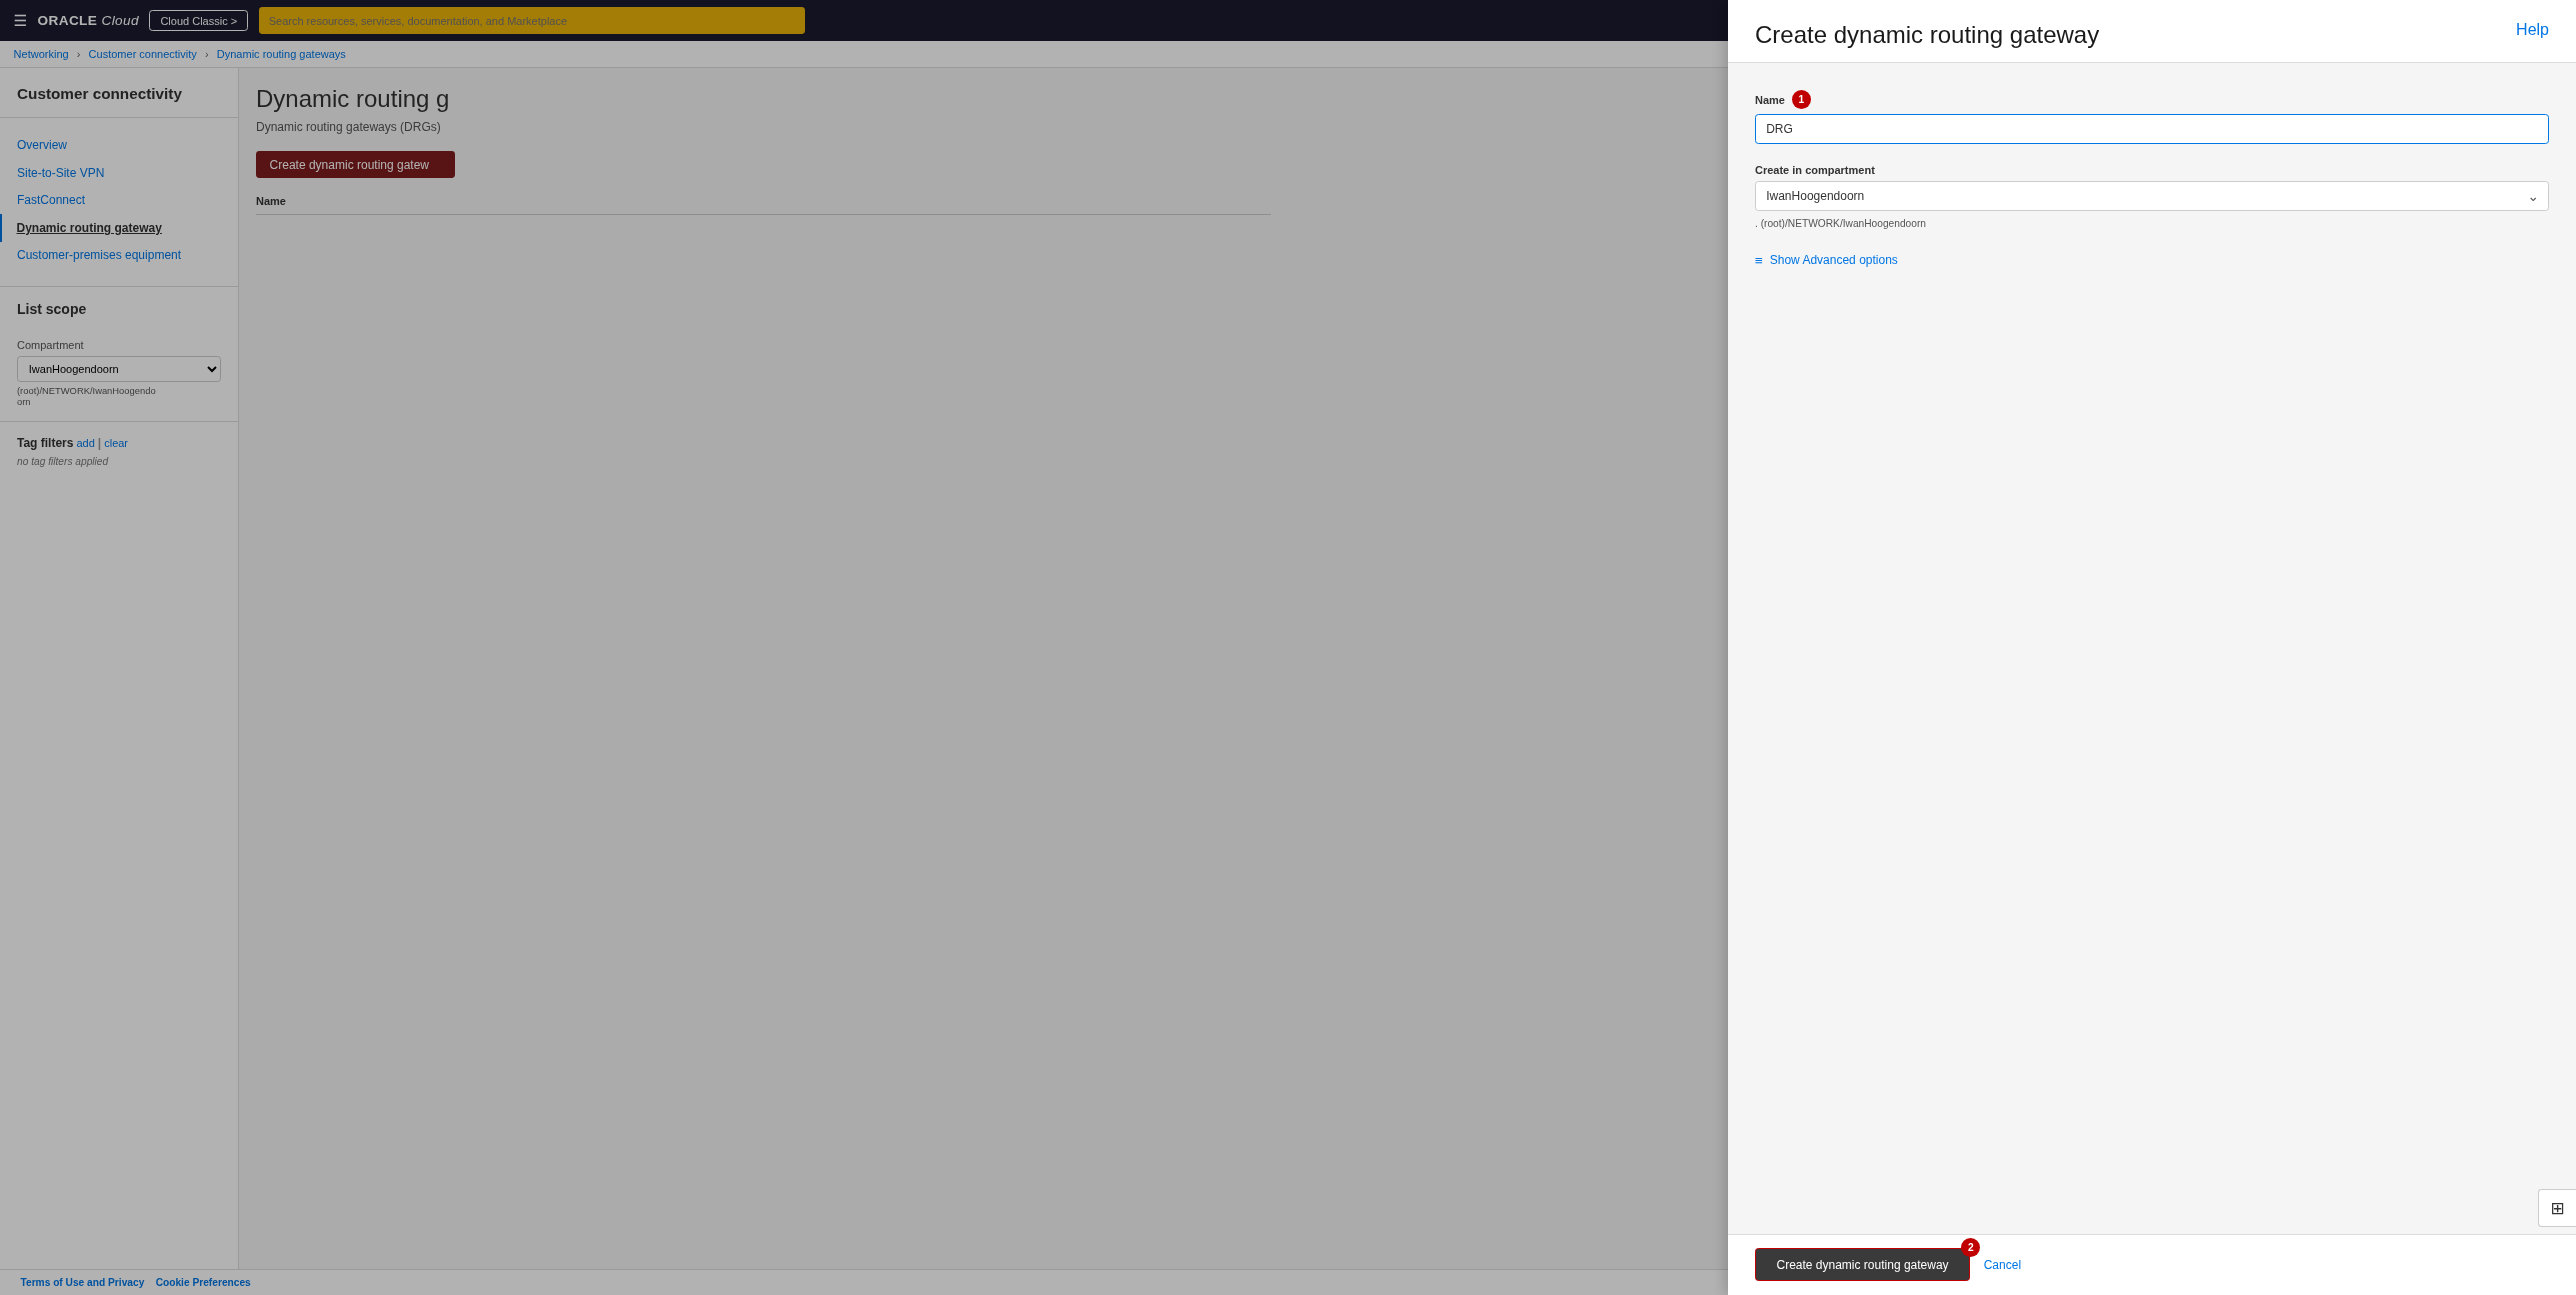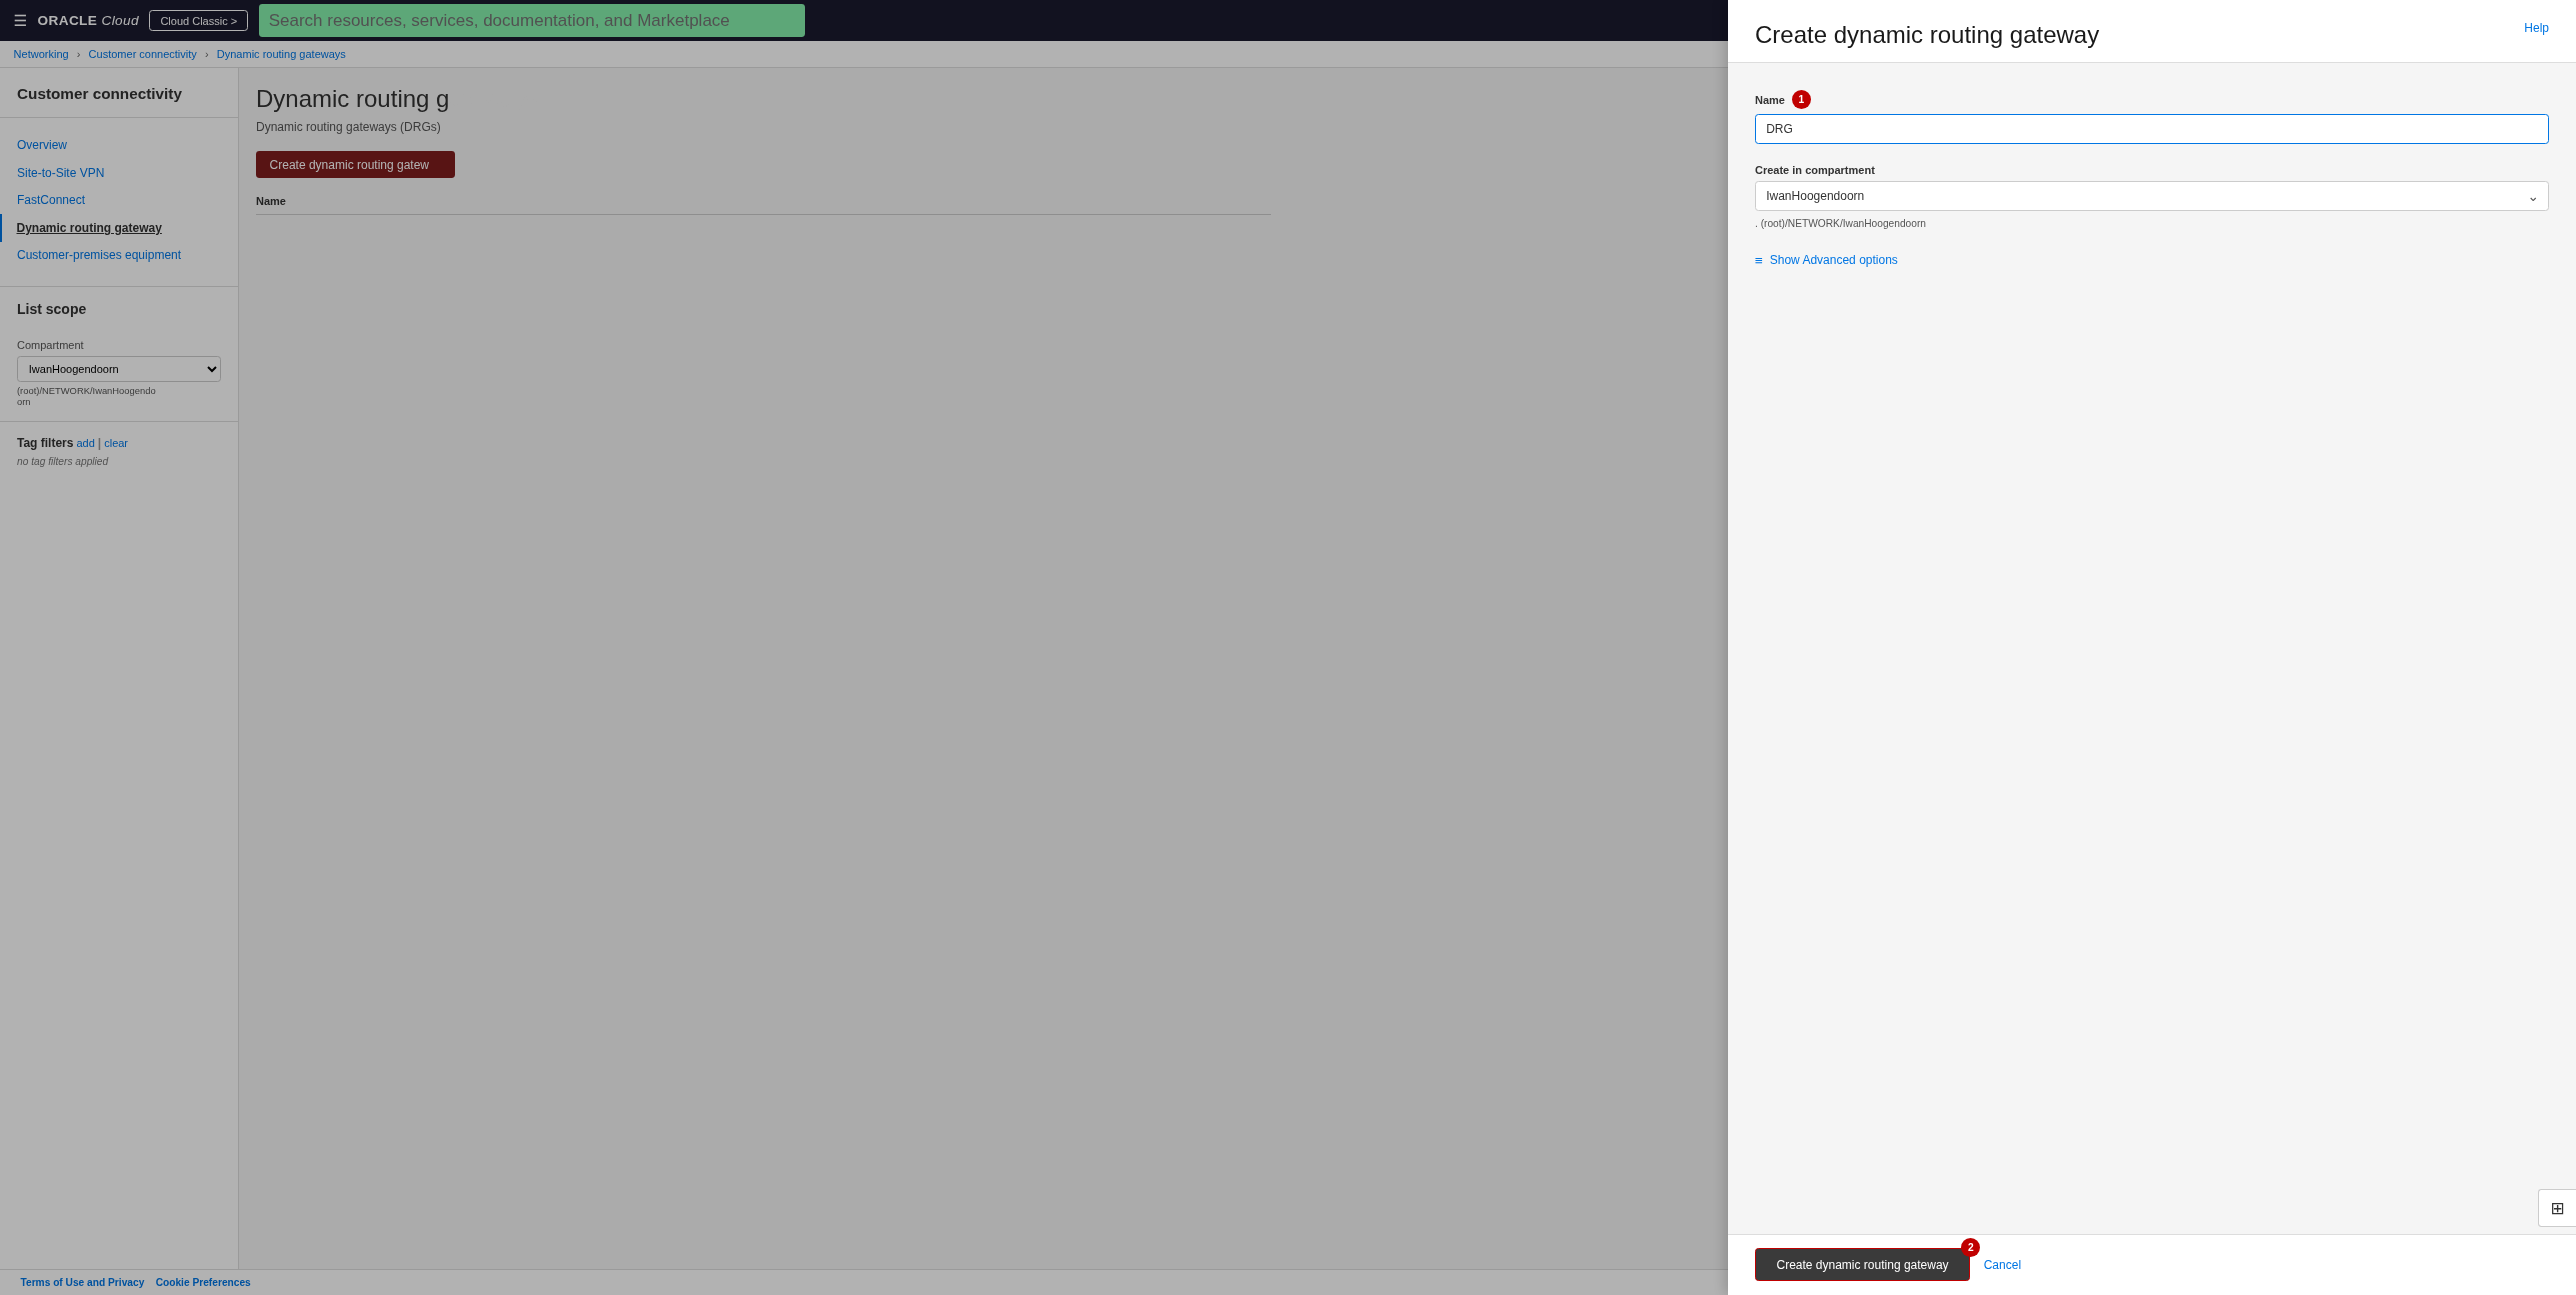--- a/index.html
+++ b/index.html
@@ -26,26 +26,26 @@
       background: transparent;
       padding: 3.4px 10.2px;
       border-radius: 3.4px;
       font-size: 11px;
       cursor: pointer;
       white-space: nowrap;
     }
     .top-nav .search-bar {
       flex: 1;
       max-width: 546px;
-      height: 33px;
+      height: 27px;
       border-radius: 3.4px;
       border: none;
       padding: 0 10.2px;
-      font-size: 17px;
-      background: #86efac;
+      font-size: 11px;
+      background: #eab308;
       color: #333;
     }
     .top-nav .nav-right {
       margin-left: auto;
       display: flex;
       align-items: center;
       gap: 13.6px;
       color: white;
       font-size: 11px;
     }
@@ -219,21 +219,21 @@
       align-items: flex-start;
     }
     .panel-title {
       font-size: 24px;
       font-weight: 400;
       color: #1a1a1a;
     }
     .panel-help {
       color: #0076e4;
       text-decoration: none;
-      font-size: 12px;
+      font-size: 16px;
     }
     .panel-body {
       padding: 27px 27px 85px;
       flex: 1;
     }
     .form-group {
       margin-bottom: 20.5px;
     }
     .form-label {
       font-size: 11px;

